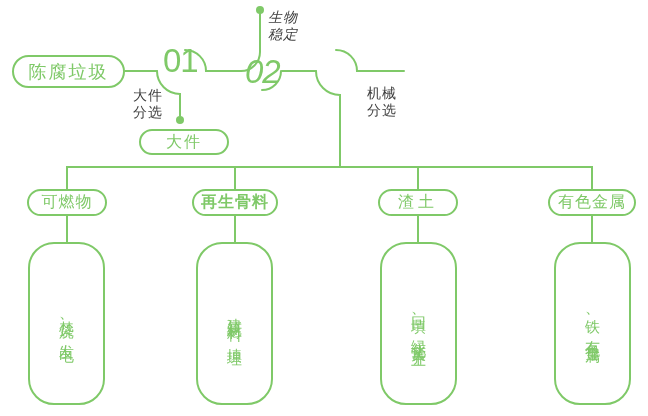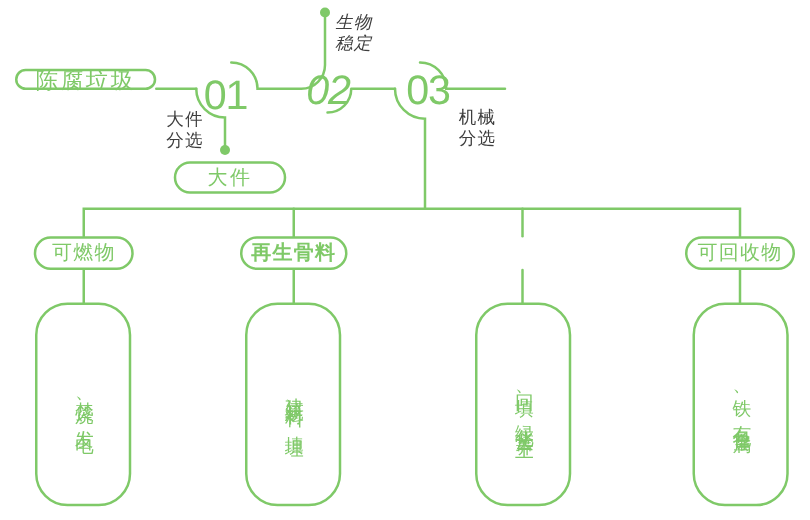--- a/index.html
+++ b/index.html
@@ -9,30 +9,30 @@
     background:#ffffff;
     font-family:"Liberation Sans","DejaVu Sans",sans-serif;
   }
   .abs { position:absolute; box-sizing:border-box; }
   svg.lines { left:0; top:0; width:648px; height:416px; }
 
   .pill {
     border:2px solid var(--g); border-radius:17px; background:#fff;
     color:var(--g); display:flex; align-items:center; justify-content:center;
   }
-  .pill-source { left:12px; top:55px; width:113px; height:17px; font-size:18px; letter-spacing:2px; }
+  .pill-source { left:12px; top:55px; width:113px; height:33px; font-size:18px; letter-spacing:2px; }
   .pill-bulky  { left:139px; top:129px; width:90px; height:26px; font-size:16px; letter-spacing:2px; border-radius:13px; }
   .pill-cat    { top:189px; height:27px; font-size:16px; letter-spacing:1px; border-radius:14px; }
   .pc1 { left:27px;  width:80px;font-family:Liberation Serif, serif; }
   .pc2 { left:192px; width:86px;font-weight:bold; }
   .pc3 { left:378px; width:80px; letter-spacing:4px; }
   .pc4 { left:548px; width:88px; }
 
   .num { color:var(--g); font-size:33px; line-height:1; letter-spacing:-1px; }
-  .n1 { left:163px; top:59px; }
+  .n1 { left:163px; top:44px; }
   .n2 { left:245px; top:55px;font-style:italic; }
   .n3 { left:325px; top:55px; }
 
   .ann {
     color:var(--ink); font-size:14px; line-height:17px;
     white-space:pre-line; font-weight:500; letter-spacing:1px;
   }
   .ann-bulky { left:133px; top:87px; }
   .ann-bio   { left:268px; top:9px;font-style:italic; }
   .ann-mech  { left:367px; top:85px; }
@@ -72,34 +72,34 @@
     <path d="M67 216 V242"></path>
     <path d="M235 216 V242"></path>
     <path d="M418 216 V242"></path>
     <path d="M592 216 V242"></path>
   </svg>
 
   <div class="abs pill pill-source">陈腐垃圾</div>
 
   <div class="abs num n1">01</div>
   <div class="abs num n2">02</div>
-  <div class="abs num n3">03</div>
 
   <div class="abs ann ann-bulky">大件
 分选</div>
   <div class="abs ann ann-bio">生物
 稳定</div>
   <div class="abs ann ann-mech">机械
 分选</div>
 
   <div class="abs pill pill-bulky">大件</div>
 
   <div class="abs pill pill-cat pc1">可燃物</div>
   <div class="abs pill pill-cat pc2">再生骨料</div>
-  <div class="abs pill pill-cat pc4">可回收物</div>
+  <div class="abs pill pill-cat pc3">渣土</div>
+  <div class="abs pill pill-cat pc4">有色金属</div>
 
   <div class="abs vbox vb1">
     <span class="vtext">焚烧、发电</span>
   </div>
   <div class="abs vbox vb2">
     <span class="vtext">建筑材料、填埋</span>
   </div>
   <div class="abs vbox vb3">
     <span class="vtext">回填、绿化营养土</span>
   </div>

